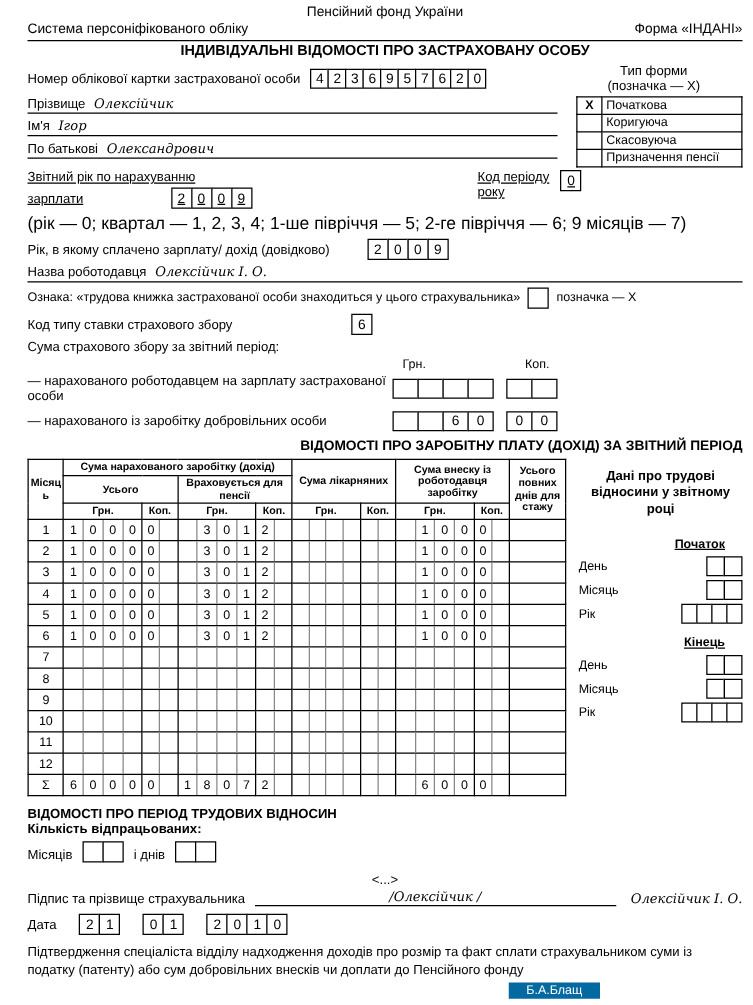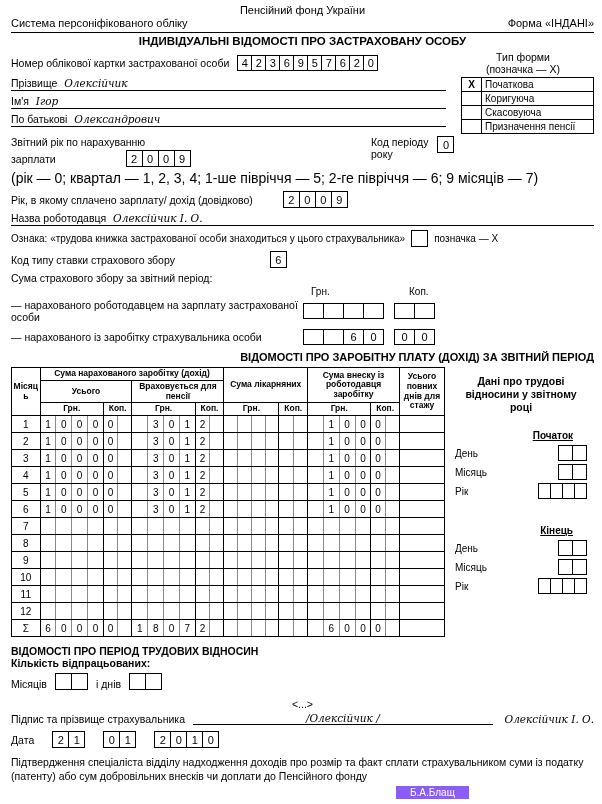--- a/index.html
+++ b/index.html
@@ -3,21 +3,21 @@
 <meta charset="utf-8">
 <style>
   * { box-sizing: border-box; margin: 0; padding: 0; }
   html,body { background:#fff; }
   body {
     width: 602px;
     font-family: "Liberation Sans", sans-serif;
     font-size: 11px;
     color: #000;
   }
-  .page { width:602px; min-height:804px; padding:4px 8px 6px 11px; }
+  .page { width:602px; min-height:804px; padding:4px 8px 6px 22px; }
 
   .top-center { text-align:center; font-size:11px; }
   .top-row { display:flex; justify-content:space-between; font-size:11px; margin-top:1px; }
   .rule { border-top:1px solid #000; margin:3px 0 2px 0; }
   .title { text-align:center; font-weight:bold; font-size:11.5px; margin:2px 0 4px 0; }
 
   .two-col { display:flex; gap:6px; }
   .col-left { flex:1; }
   .col-right { width:142px; }
 
@@ -36,21 +36,21 @@
 
   .uline { border-bottom:1px solid #000; padding-bottom:1px; margin-bottom:4px; font-size:10.5px; }
   .hand { font-family:"DejaVu Serif", serif; font-style:italic; margin-left:4px; }
 
   .ft-label { text-align:center; font-size:10.5px; margin-bottom:2px; }
   table.ftype { border-collapse:collapse; margin-left:auto; }
   table.ftype td { border:1px solid #000; font-size:10px; padding:1px 3px; }
   table.ftype td.mark { width:20px; text-align:center; font-weight:bold; }
   table.ftype td.flabel { width:112px; }
 
-  .year-flex { display:flex; margin-top:2px; }
+  .year-flex { display:flex; margin-top:2px;text-decoration:underline; }
   .year-left { width:360px; font-size:10.5px; }
   .year-line2 { display:flex; align-items:center; margin-top:2px; }
   .year-line2 .boxes { margin-left:70px; }
   .period-wrap { display:flex; align-items:flex-start; }
   .period-lbl { font-size:10.5px; margin-right:10px; }
   .note { font-size:14px; margin:3px 0 5px 0; }
 
   .paid-row { display:flex; align-items:center; font-size:10.5px; margin:4px 0; }
   .paid-row .boxes { margin-left:30px; }
 
@@ -77,37 +77,37 @@
   table.salary th { font-size:8.5px; font-weight:bold; line-height:1.15; padding:1px; overflow-wrap:anywhere; }
   table.salary td { height:16px; font-size:10px; }
   td.mcol { text-align:left; padding-left:3px; font-size:10px; }
   .mgrid { display:flex; height:16px; }
   .mgrid span { flex:1; border-right:1px solid #888; display:flex; align-items:center; justify-content:center; font-size:10px; }
   .mgrid span:last-child { border-right:none; }
 
   .panel { width:132px; font-size:10px; }
   .panel-title { font-weight:bold; text-align:center; font-size:10.5px; margin-top:8px; line-height:1.25; }
   .p-sub { font-weight:bold; text-decoration:underline; text-align:right; padding-right:14px; margin:16px 0 4px 0; }
-  .p-sub.second { margin-top:26px; }
+  .p-sub.second { margin-top:10px; }
   .prow { display:flex; justify-content:space-between; align-items:center; margin-bottom:3px; }
 
   .period-flex { display:flex; margin-top:8px;flex-direction:column; }
   .period-title { font-weight:bold; font-size:10.5px; width:300px; }
   .worked-title { font-weight:bold; font-size:10.5px; }
   .worked-row { display:flex; align-items:flex-end; margin-top:4px; font-size:10.5px; }
   .worked-row .boxes { margin:0 8px; }
 
   .ellipsis { text-align:center; font-size:10.5px; margin:8px 0 2px 0; }
   .sig-row { display:flex; align-items:flex-end; font-size:10.5px; margin:2px 0 6px 0; }
   .sig-mid { flex:1; text-align:center; border-bottom:1px solid #000; margin:0 8px; }
   .date-row { display:flex; align-items:center; font-size:10.5px; margin:4px 0 8px 0; }
   .date-row .boxes { margin-left:18px; }
 
   .confirm { font-size:10.5px; line-height:1.3; margin-top:4px; max-width:575px; }
-  .stamp { display:inline-block; background:#8b5cf6; color:#fff; font-size:10px; padding:1px 14px; margin:3px 0 0 385px; }
+  .stamp { display:inline-block; background:#0369a1; color:#fff; font-size:10px; padding:1px 14px; margin:3px 0 0 385px; }
 </style>
 </head>
 <body>
 
 <div class="page">
 
   <div>
     <div class="top-center">Пенсійний фонд України</div>
     <div class="top-row">
       <span>Система персоніфікованого обліку</span>
@@ -238,21 +238,21 @@
         <span class="cell sumw"></span>
         <span class="cell sumw"></span>
         <span class="cell sumw"></span>
       </span>
     <span class="boxes">
         <span class="cell sumw"></span>
         <span class="cell sumw"></span>
       </span>
   </div>
   <div class="sum-row">
-    <div class="sum-lbl">— нарахованого із заробітку страхувальника особи</div>
+    <div class="sum-lbl">— нарахованого із заробітку добровільних особи</div>
     <span class="boxes sumg">
         <span class="cell sumw"></span>
         <span class="cell sumw"></span>
         <span class="cell sumw">6</span>
         <span class="cell sumw">0</span>
       </span>
     <span class="boxes">
         <span class="cell sumw">0</span>
         <span class="cell sumw">0</span>
       </span>

